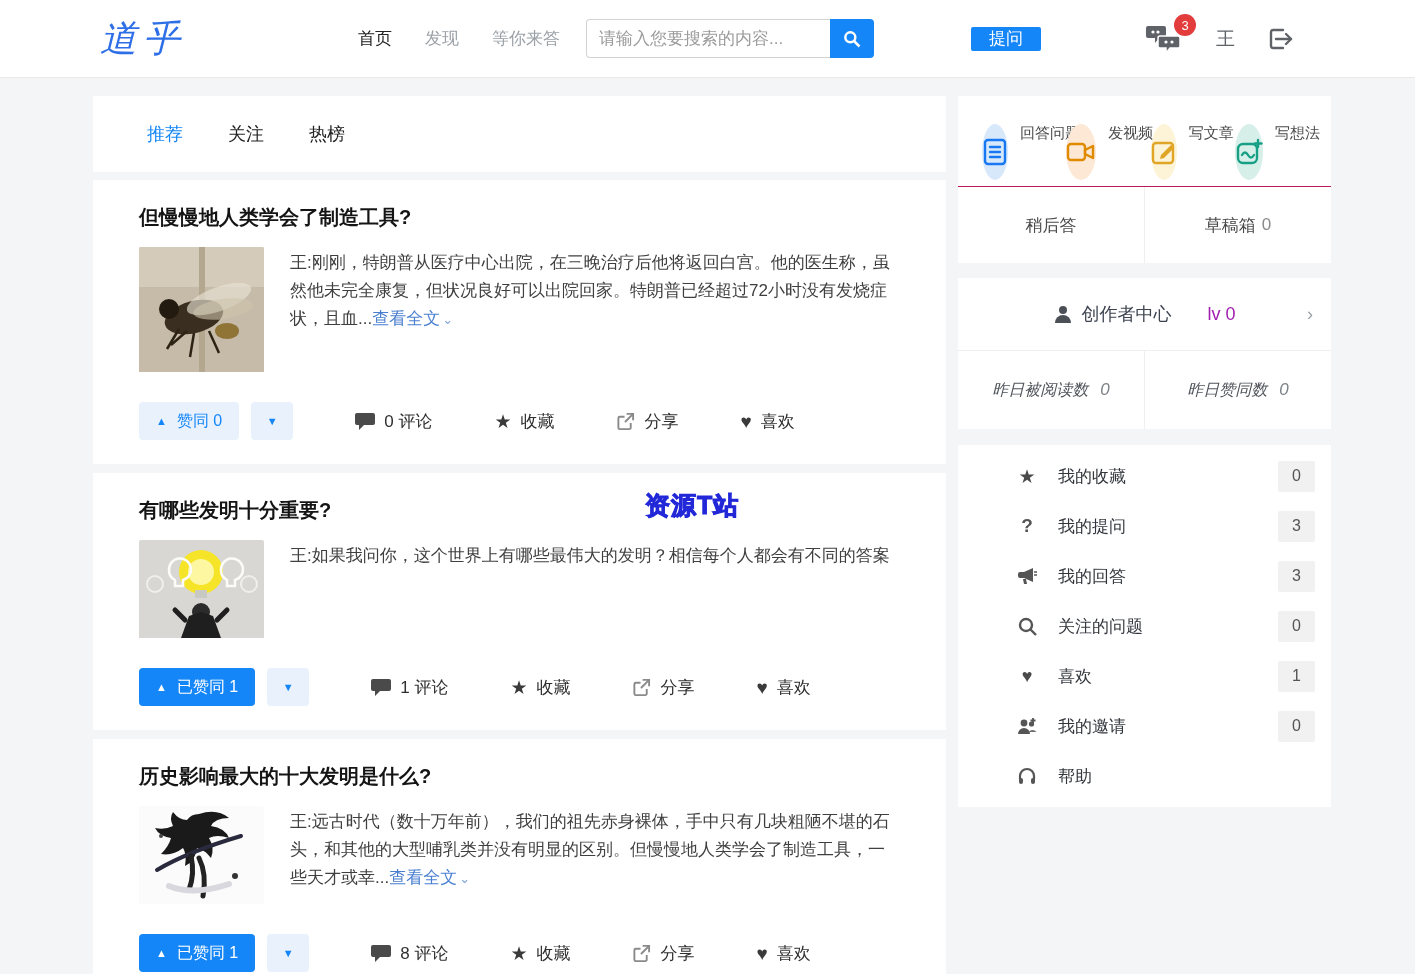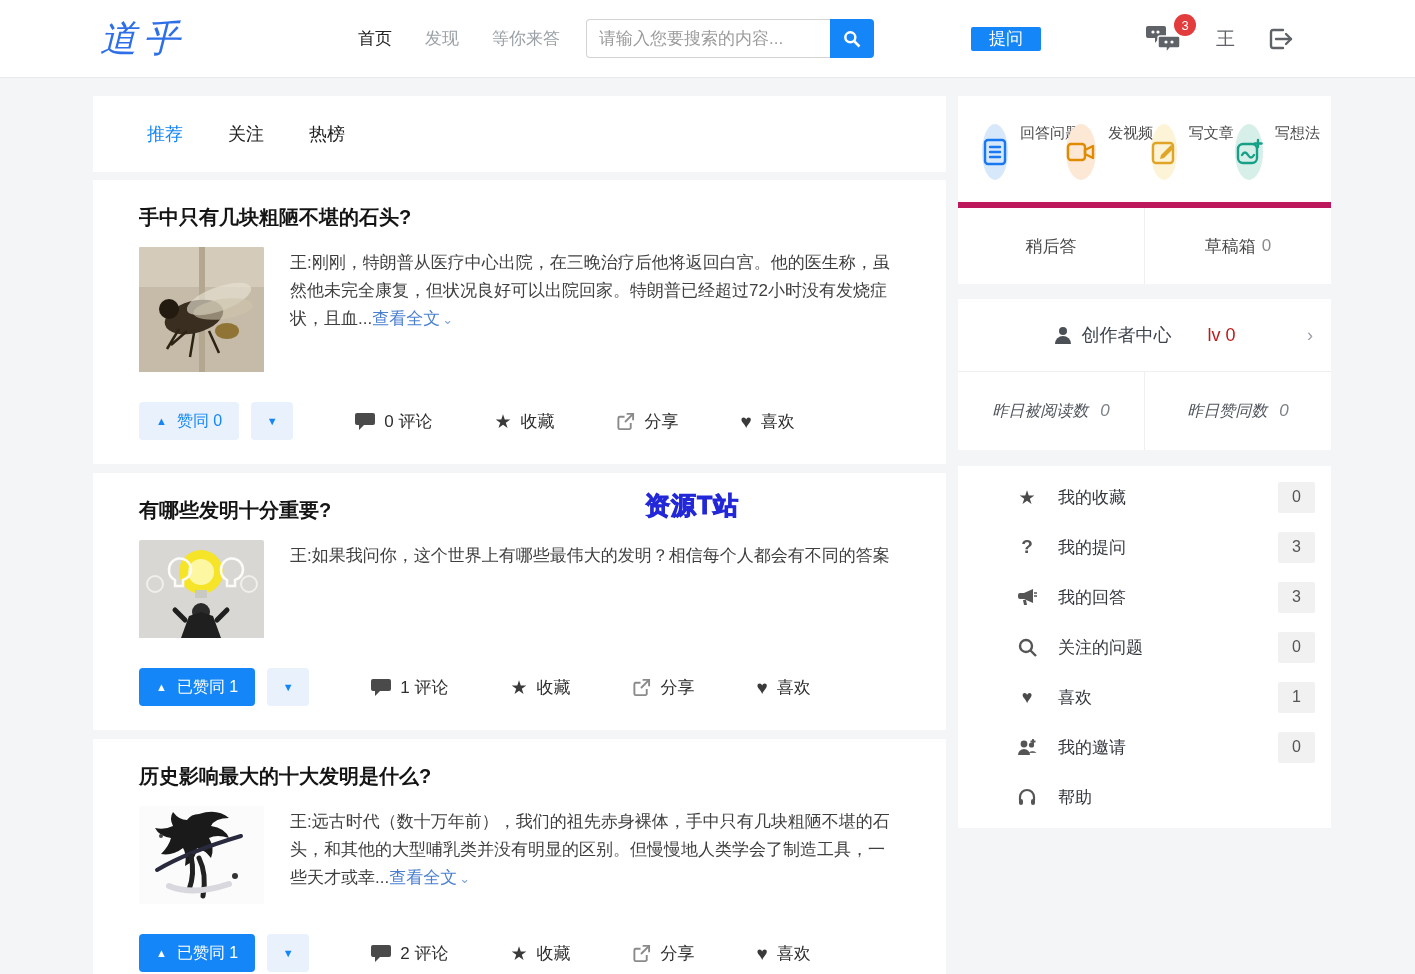--- a/index.html
+++ b/index.html
@@ -71,31 +71,31 @@
   
   .side-card-a { margin-bottom:15px; }
   .create-row { display:flex; justify-content:space-between; padding:28px 24px 0; }
   .create-item { width:72px; display:flex; 
     gap:12px; cursor:pointer; }
   .circle { width:56px; height:56px; border-radius:50%; display:flex; align-items:center;
     justify-content:center; }
   .c-blue { background:#d8e8fb; } .c-orange { background:#fce8d5; }
   .c-yellow { background:#fdf3d7; } .c-teal { background:#d7efe9; }
   .create-label { font-size:15px; color:#4a4a4a; white-space:nowrap; }
-  .split-row { display:flex; border-top:6px solid #be185d; margin-top:22px; }
+  .split-row { display:flex; border-top:1px solid #be185d; margin-top:6px; }
   .split-cell { flex:1; height:76px; display:flex; align-items:center; justify-content:center;
     font-size:17px; color:#4a4a4a; cursor:pointer; gap:6px; }
   .split-cell + .split-cell { border-left:1px solid #efefef; }
   .muted-num { color:#8a8a8a; }
 
   .side-card-b { margin-bottom:16px; }
   .creator-row { height:72px; display:flex; align-items:center; justify-content:center;
     position:relative; cursor:pointer; gap:8px; }
   .creator-label { font-size:18px; color:#3d4450; }
-  .creator-lv { font-size:18px; color:#b91c1c;padding-left:28px; }
+  .creator-lv { font-size:18px; color:#a21caf;padding-left:28px; }
   .creator-chevron { position:absolute; right:18px; color:#9aa0a6; font-size:18px; }
   .stats-row { display:flex; border-top:1px solid #efefef; }
   .stat-cell { flex:1; height:78px; display:flex; flex-direction:row; align-items:center;
     justify-content:center; gap:12px;font-style:italic; }
   .stat-cell + .stat-cell { border-left:1px solid #efefef; }
   .stat-label { font-size:16px; color:#4f545b; }
   .stat-value { font-size:17px; color:#7d8288; }
 
   .menu-card { padding:6px 0; }
   .menu-item { height:50px; display:flex; align-items:center; padding:0 16px 0 58px; cursor:pointer; }
@@ -159,21 +159,21 @@
 
   <div class="main-col">
 
     <div class="card tabs-card">
       <span class="tab active">推荐</span>
       <span class="tab">关注</span>
       <span class="tab">热榜</span>
     </div>
 
     <div class="card q-card">
-      <div class="q-title">手中只有几块粗陋不堪的石头?</div>
+      <div class="q-title">但慢慢地人类学会了制造工具?</div>
       <div class="q-body-row">
         <div class="q-thumb">
           <svg width="125" height="125" viewBox="0 0 125 125">
             <rect width="125" height="125" fill="#c6bba8"></rect>
             <rect x="0" y="0" width="125" height="40" fill="#d4cbbb"></rect>
             <rect x="60" y="0" width="6" height="125" fill="#b3a78f"></rect>
             <ellipse cx="55" cy="70" rx="30" ry="16" fill="#3a2e20" transform="rotate(-15 55 70)"></ellipse>
             <circle cx="30" cy="62" r="10" fill="#241b10"></circle>
             <ellipse cx="80" cy="52" rx="34" ry="12" fill="#e8e2d2" opacity="0.65" transform="rotate(-20 80 52)"></ellipse>
             <ellipse cx="84" cy="62" rx="30" ry="10" fill="#cfc5ae" opacity="0.6" transform="rotate(-8 84 62)"></ellipse>
@@ -288,21 +288,21 @@
       <div class="q-actions">
         <button class="vote-btn vote-solid">
           <span class="vote-tri">▲</span>
           <span>已赞同 1</span>
         </button>
         <button class="down-btn">▼</button>
         <span class="act">
           <svg width="20" height="18" viewBox="0 0 20 18">
             <path fill="#4a4a4a" d="M2 1 h16 a2 2 0 0 1 2 2 v8 a2 2 0 0 1 -2 2 h-9 l-5 5 v-5 h-2 a2 2 0 0 1 -2 -2 v-8 a2 2 0 0 1 2 -2 z"></path>
           </svg>
-          <span>2 评论</span>
+          <span>8 评论</span>
         </span>
         <span class="act">
           <span class="glyph star-glyph">★</span>
           <span>收藏</span>
         </span>
         <span class="act">
           <svg width="19" height="19" viewBox="0 0 20 20" fill="none" stroke="#8a8a8a" stroke-width="2">
             <path d="M9 5 h-5 a1.5 1.5 0 0 0 -1.5 1.5 v10 a1.5 1.5 0 0 0 1.5 1.5 h10 a1.5 1.5 0 0 0 1.5 -1.5 v-5"></path>
             <path d="M12 2 h6 v6" stroke-linecap="round"></path>
               <path d="M18 2 l-8 8" stroke-linecap="round"></path>

